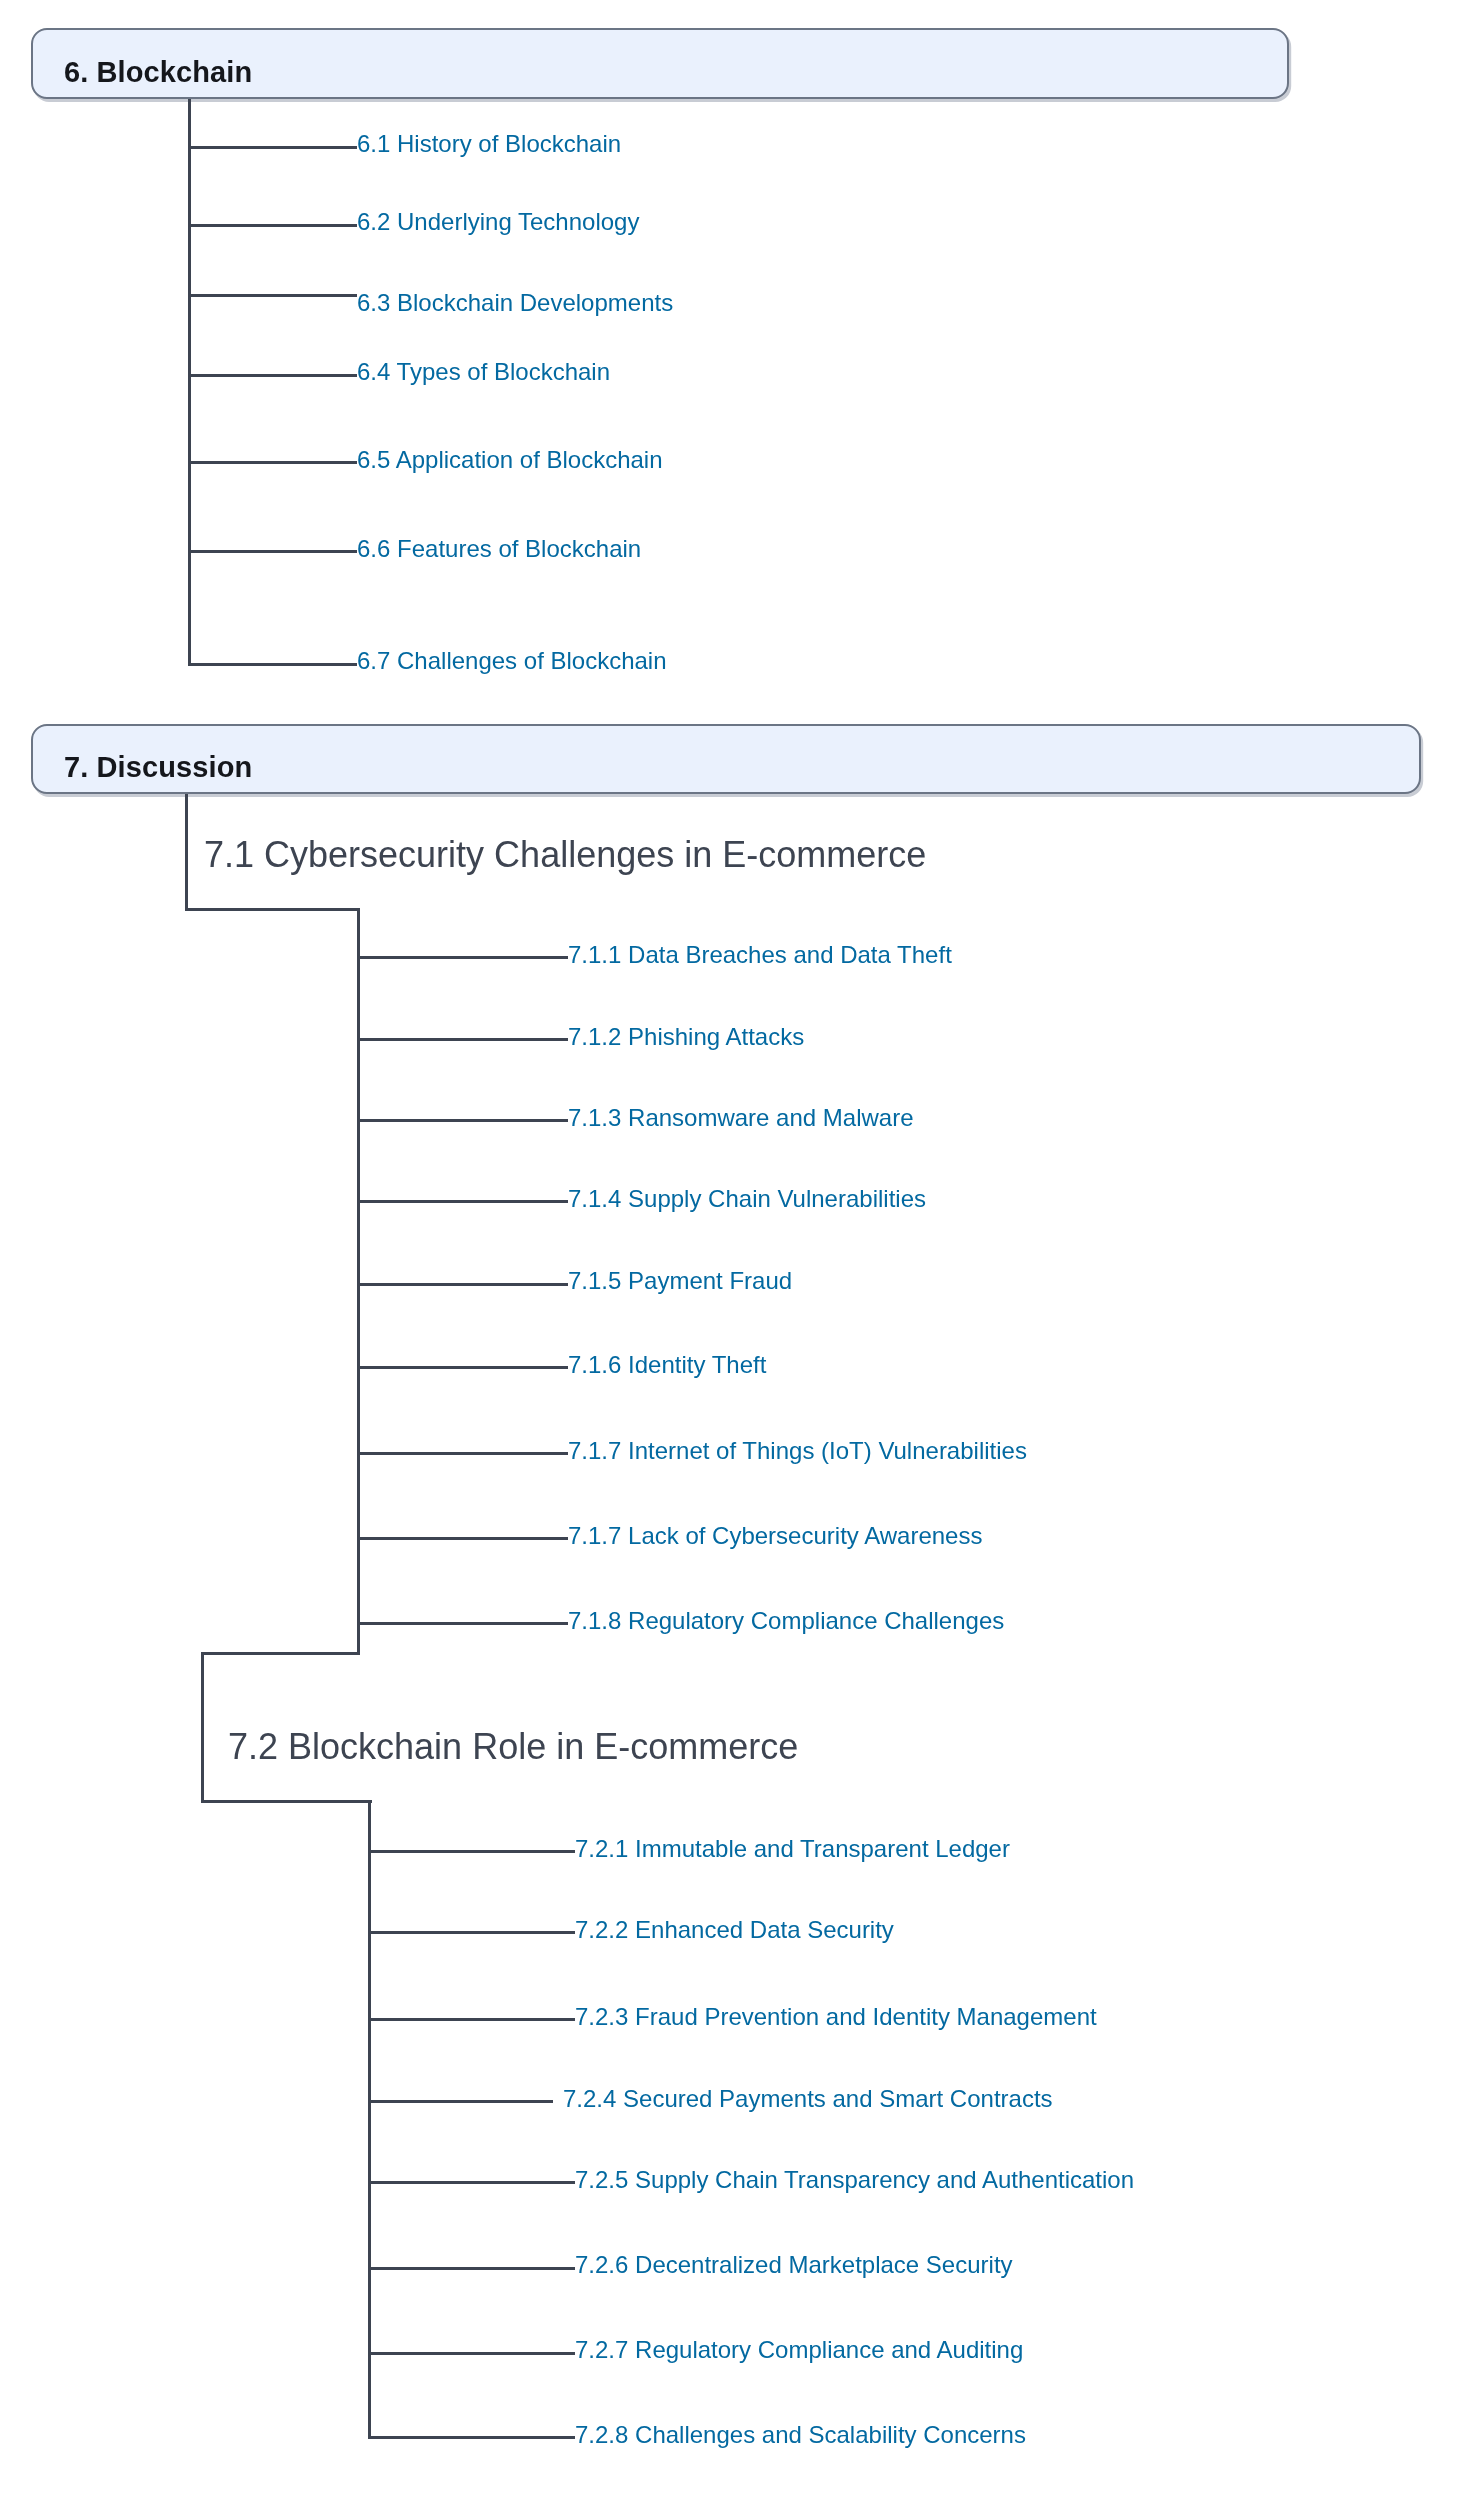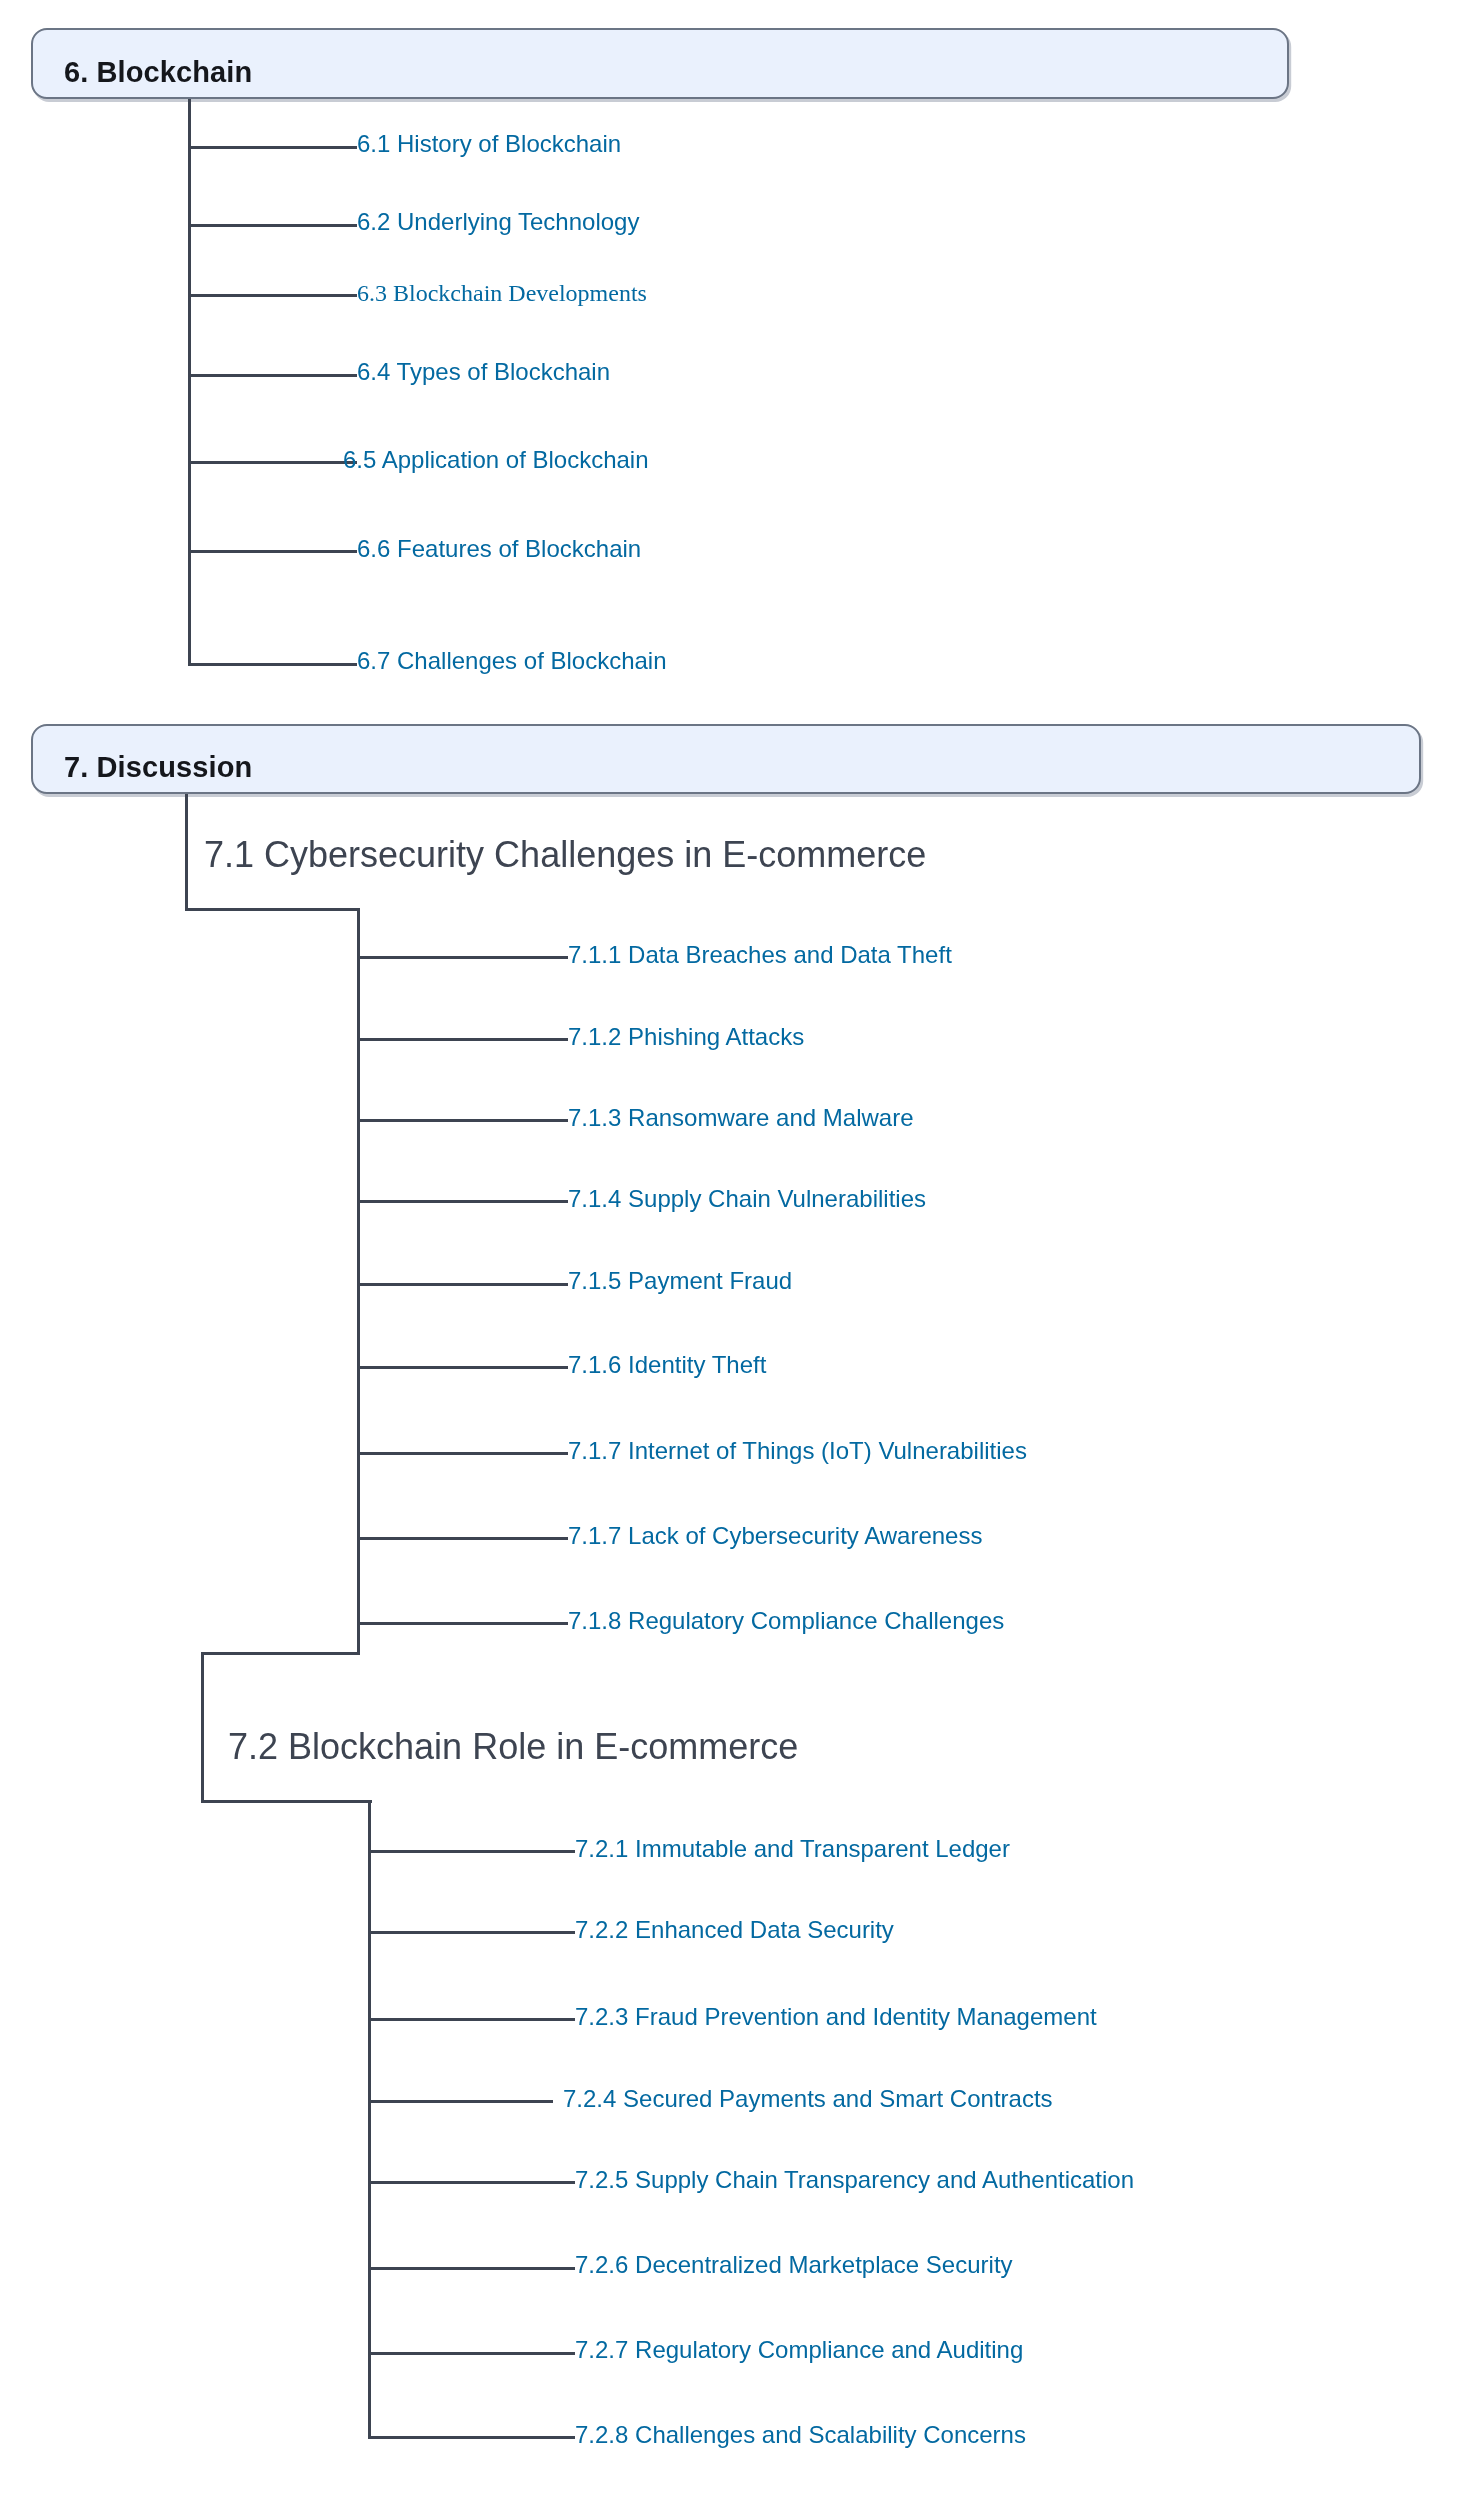--- a/index.html
+++ b/index.html
@@ -76,27 +76,27 @@
 
   <div class="vline" id="trunk-6" style="left:188px; top:99px; height:566px;"></div>
 
   <div class="hline" style="left:188px; top:146px; width:169px;"></div>
   <div class="node-label" style="left:357px; top:144px;">6.1 History of Blockchain</div>
 
   <div class="hline" style="left:188px; top:224px; width:169px;"></div>
   <div class="node-label" style="left:357px; top:222px;">6.2 Underlying Technology</div>
 
   <div class="hline" style="left:188px; top:294px; width:169px;"></div>
-  <div class="node-label" style="left:357px; top:293px;font-family:Liberation Serif, serif;">6.3 Blockchain Developments</div>
+  <div class="node-label" style="left:357px; top:303px;">6.3 Blockchain Developments</div>
 
   <div class="hline" style="left:188px; top:374px; width:169px;"></div>
   <div class="node-label" style="left:357px; top:372px;">6.4 Types of Blockchain</div>
 
   <div class="hline" style="left:188px; top:461px; width:169px;"></div>
-  <div class="node-label" style="left:343px; top:460px;">6.5 Application of Blockchain</div>
+  <div class="node-label" style="left:357px; top:460px;">6.5 Application of Blockchain</div>
 
   <div class="hline" style="left:188px; top:550px; width:169px;"></div>
   <div class="node-label" style="left:357px; top:549px;">6.6 Features of Blockchain</div>
 
   <div class="hline" style="left:188px; top:663px; width:169px;"></div>
   <div class="node-label" style="left:357px; top:661px;">6.7 Challenges of Blockchain</div>
 
   <div class="rootbox" id="box-7" style="left:31px; top:724px; width:1390px; height:70px;">
     <span class="rb-label">7. Discussion</span>
   </div>

